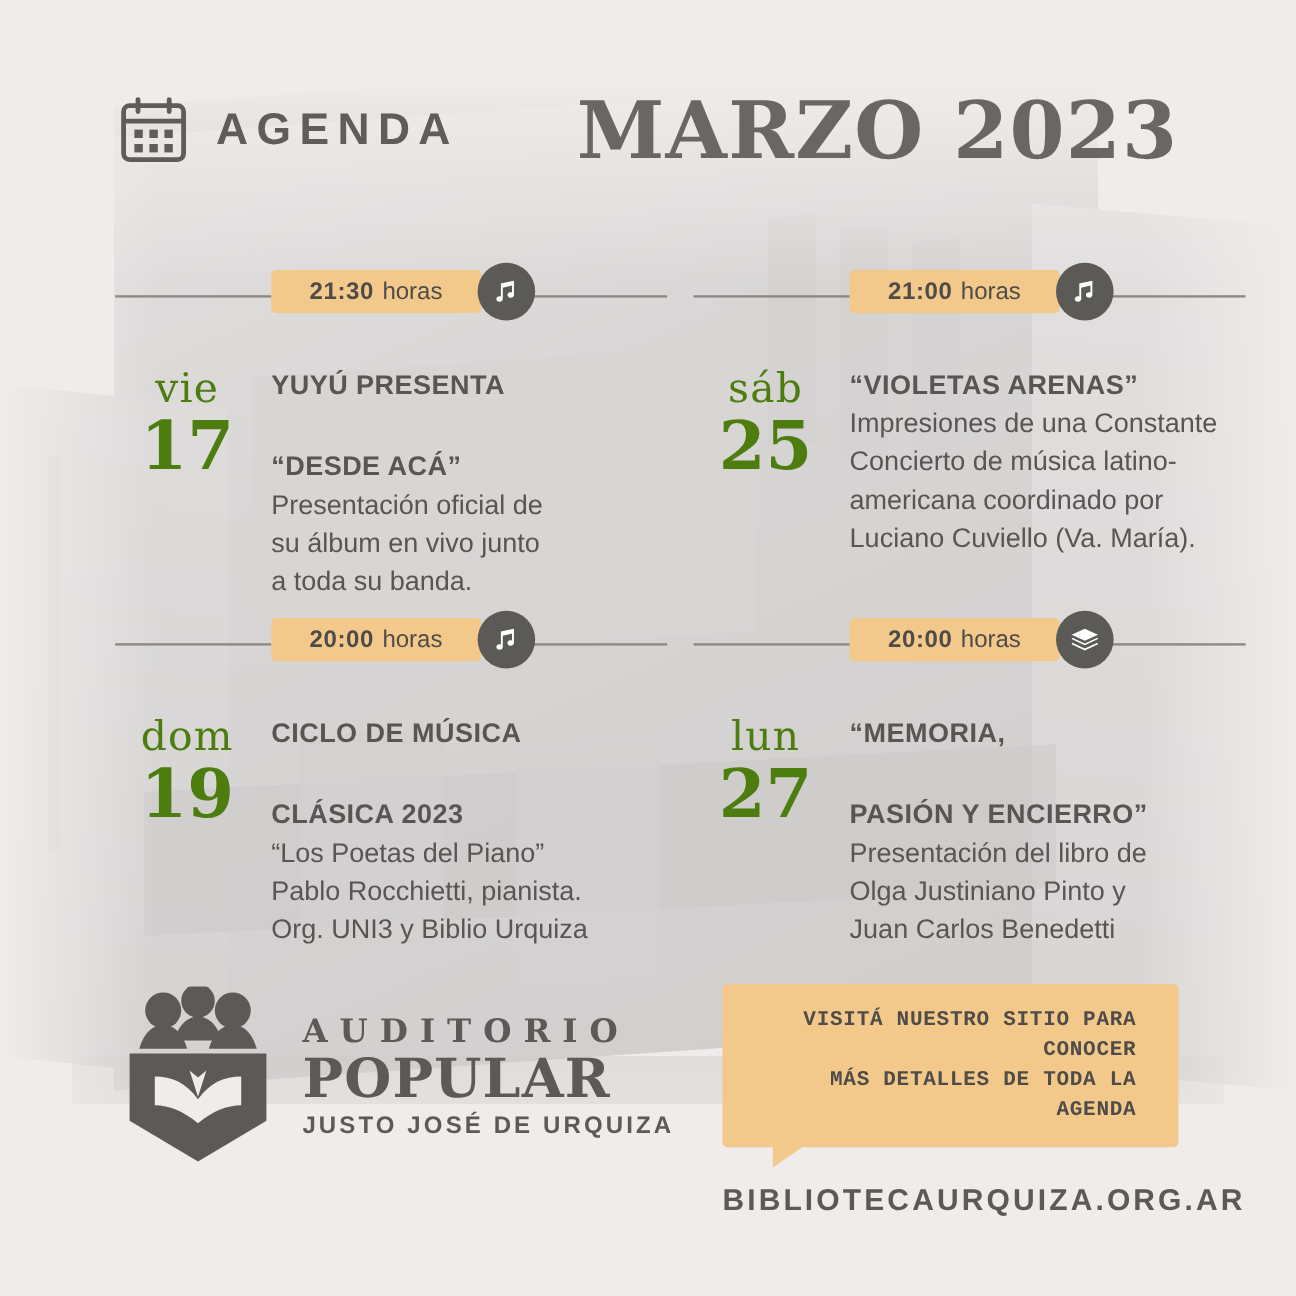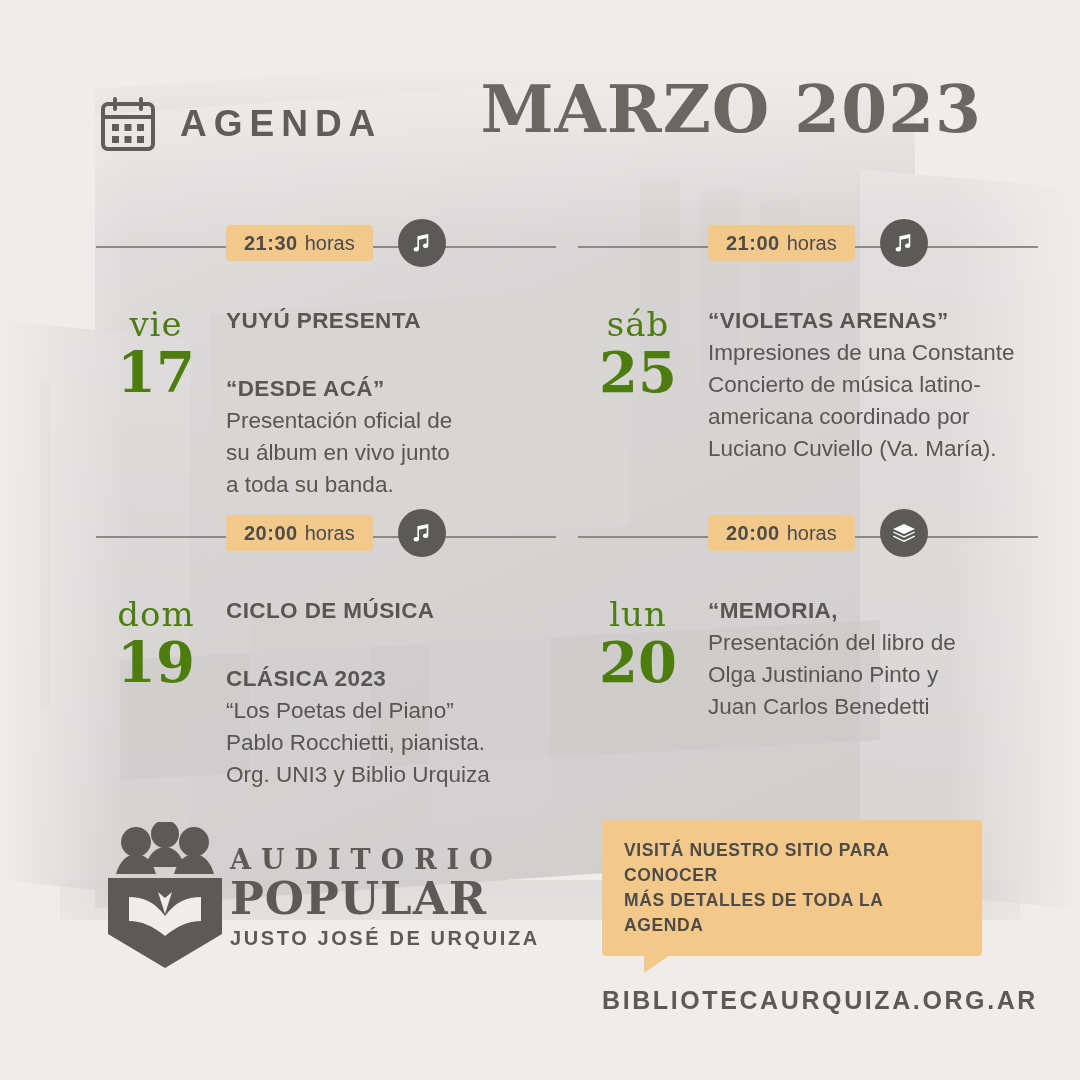--- a/index.html
+++ b/index.html
@@ -90,21 +90,21 @@
 
   
   .header {
     position: absolute;
     left: 0; right: 0; top: 78px;
     height: 86px;
     z-index: 10;
   }
   .agenda-group {
     position: absolute;
-    left: 100px; top: 18px;
+    left: 100px; top: 2px;
     display: flex;
     align-items: center;
     gap: 24px;
   }
   .cal-icon svg { display: block; }
   .agenda-text {
     font-size: 37px;
     font-weight: bold;
     letter-spacing: 7px;
     color: #5f5c59;
@@ -148,21 +148,21 @@
     left: -130px;
     right: 0;
     top: 21px;
     height: 2px;
     background: #8d8a86;
   }
   .time-pill {
     position: absolute;
     left: 0; top: 0;
     height: 36px;
-    padding: 0 18px;
+    padding: 0 32px;
     background: #f3c98b;
     border-radius: 4px;
     display: flex;
     align-items: center;
     gap: 7px;
     white-space: nowrap;
   }
   .time-pill .t-num {
     font-size: 20px;
     font-weight: bold;
@@ -227,20 +227,21 @@
     left: 0; bottom: 0;
     width: 1080px;
     height: 270px;
     z-index: 10;
   }
   .logo-group {
     position: absolute;
     left: 100px; top: 12px;
     display: flex;
     align-items: center;
+    gap: 22px;
   }
   .logo-mark svg { display: block; }
   .logo-words { color: #5c5a57; }
   .lw1 {
     font-size: 27px;
     font-weight: bold;
     letter-spacing: 10px;
     font-family: "DejaVu Serif", serif;
   }
   .lw2 {
@@ -265,28 +266,29 @@
   }
 
   .cta {
     position: absolute;
     right: 98px; top: 10px;
     width: 380px;
   }
   .cta-bubble {
     background: #f3c98b;
     border-radius: 4px;
-    padding: 18px 22px;
-    text-align: left;
+    padding: 18px 35px;
+    text-align: right;
     color: #4e4b48;
     font-size: 17.5px;
     font-weight: bold;
     line-height: 25px;
     letter-spacing: .6px;
     position: relative;
+    font-family: Liberation Mono, monospace;
   }
   .cta-tail {
     position: absolute;
     left: 42px;
     bottom: -17px;
     width: 0; height: 0;
     border-left: 0 solid transparent;
     border-right: 26px solid transparent;
     border-top: 18px solid #f3c98b;
   }
@@ -445,24 +447,25 @@
             <svg width="26" height="26" viewBox="0 0 26 26" fill="#ffffff">
               <path d="M13 4 L24 9 L13 14 L2 9 Z"></path>
               <path d="M13 16.2 L2.6 11.4 L2 12.6 L13 17.8 L24 12.6 L23.4 11.4 Z"></path>
               <path d="M13 20.4 L2.6 15.6 L2 16.8 L13 22 L24 16.8 L23.4 15.6 Z"></path>
             </svg>
           </div>
         </div>
         <div class="event-body">
           <div class="date-block">
             <div class="date-dow">lun</div>
-            <div class="date-num">20</div>
+            <div class="date-num">27</div>
           </div>
           <div class="event-text">
             <div class="hl">“MEMORIA,</div>
+            <div class="hl">PASIÓN Y ENCIERRO”</div>
             <div>Presentación del libro de</div>
             <div>Olga Justiniano Pinto y</div>
             <div>Juan Carlos Benedetti</div>
           </div>
         </div>
       </div>
 
     </div>
   </div>
 

